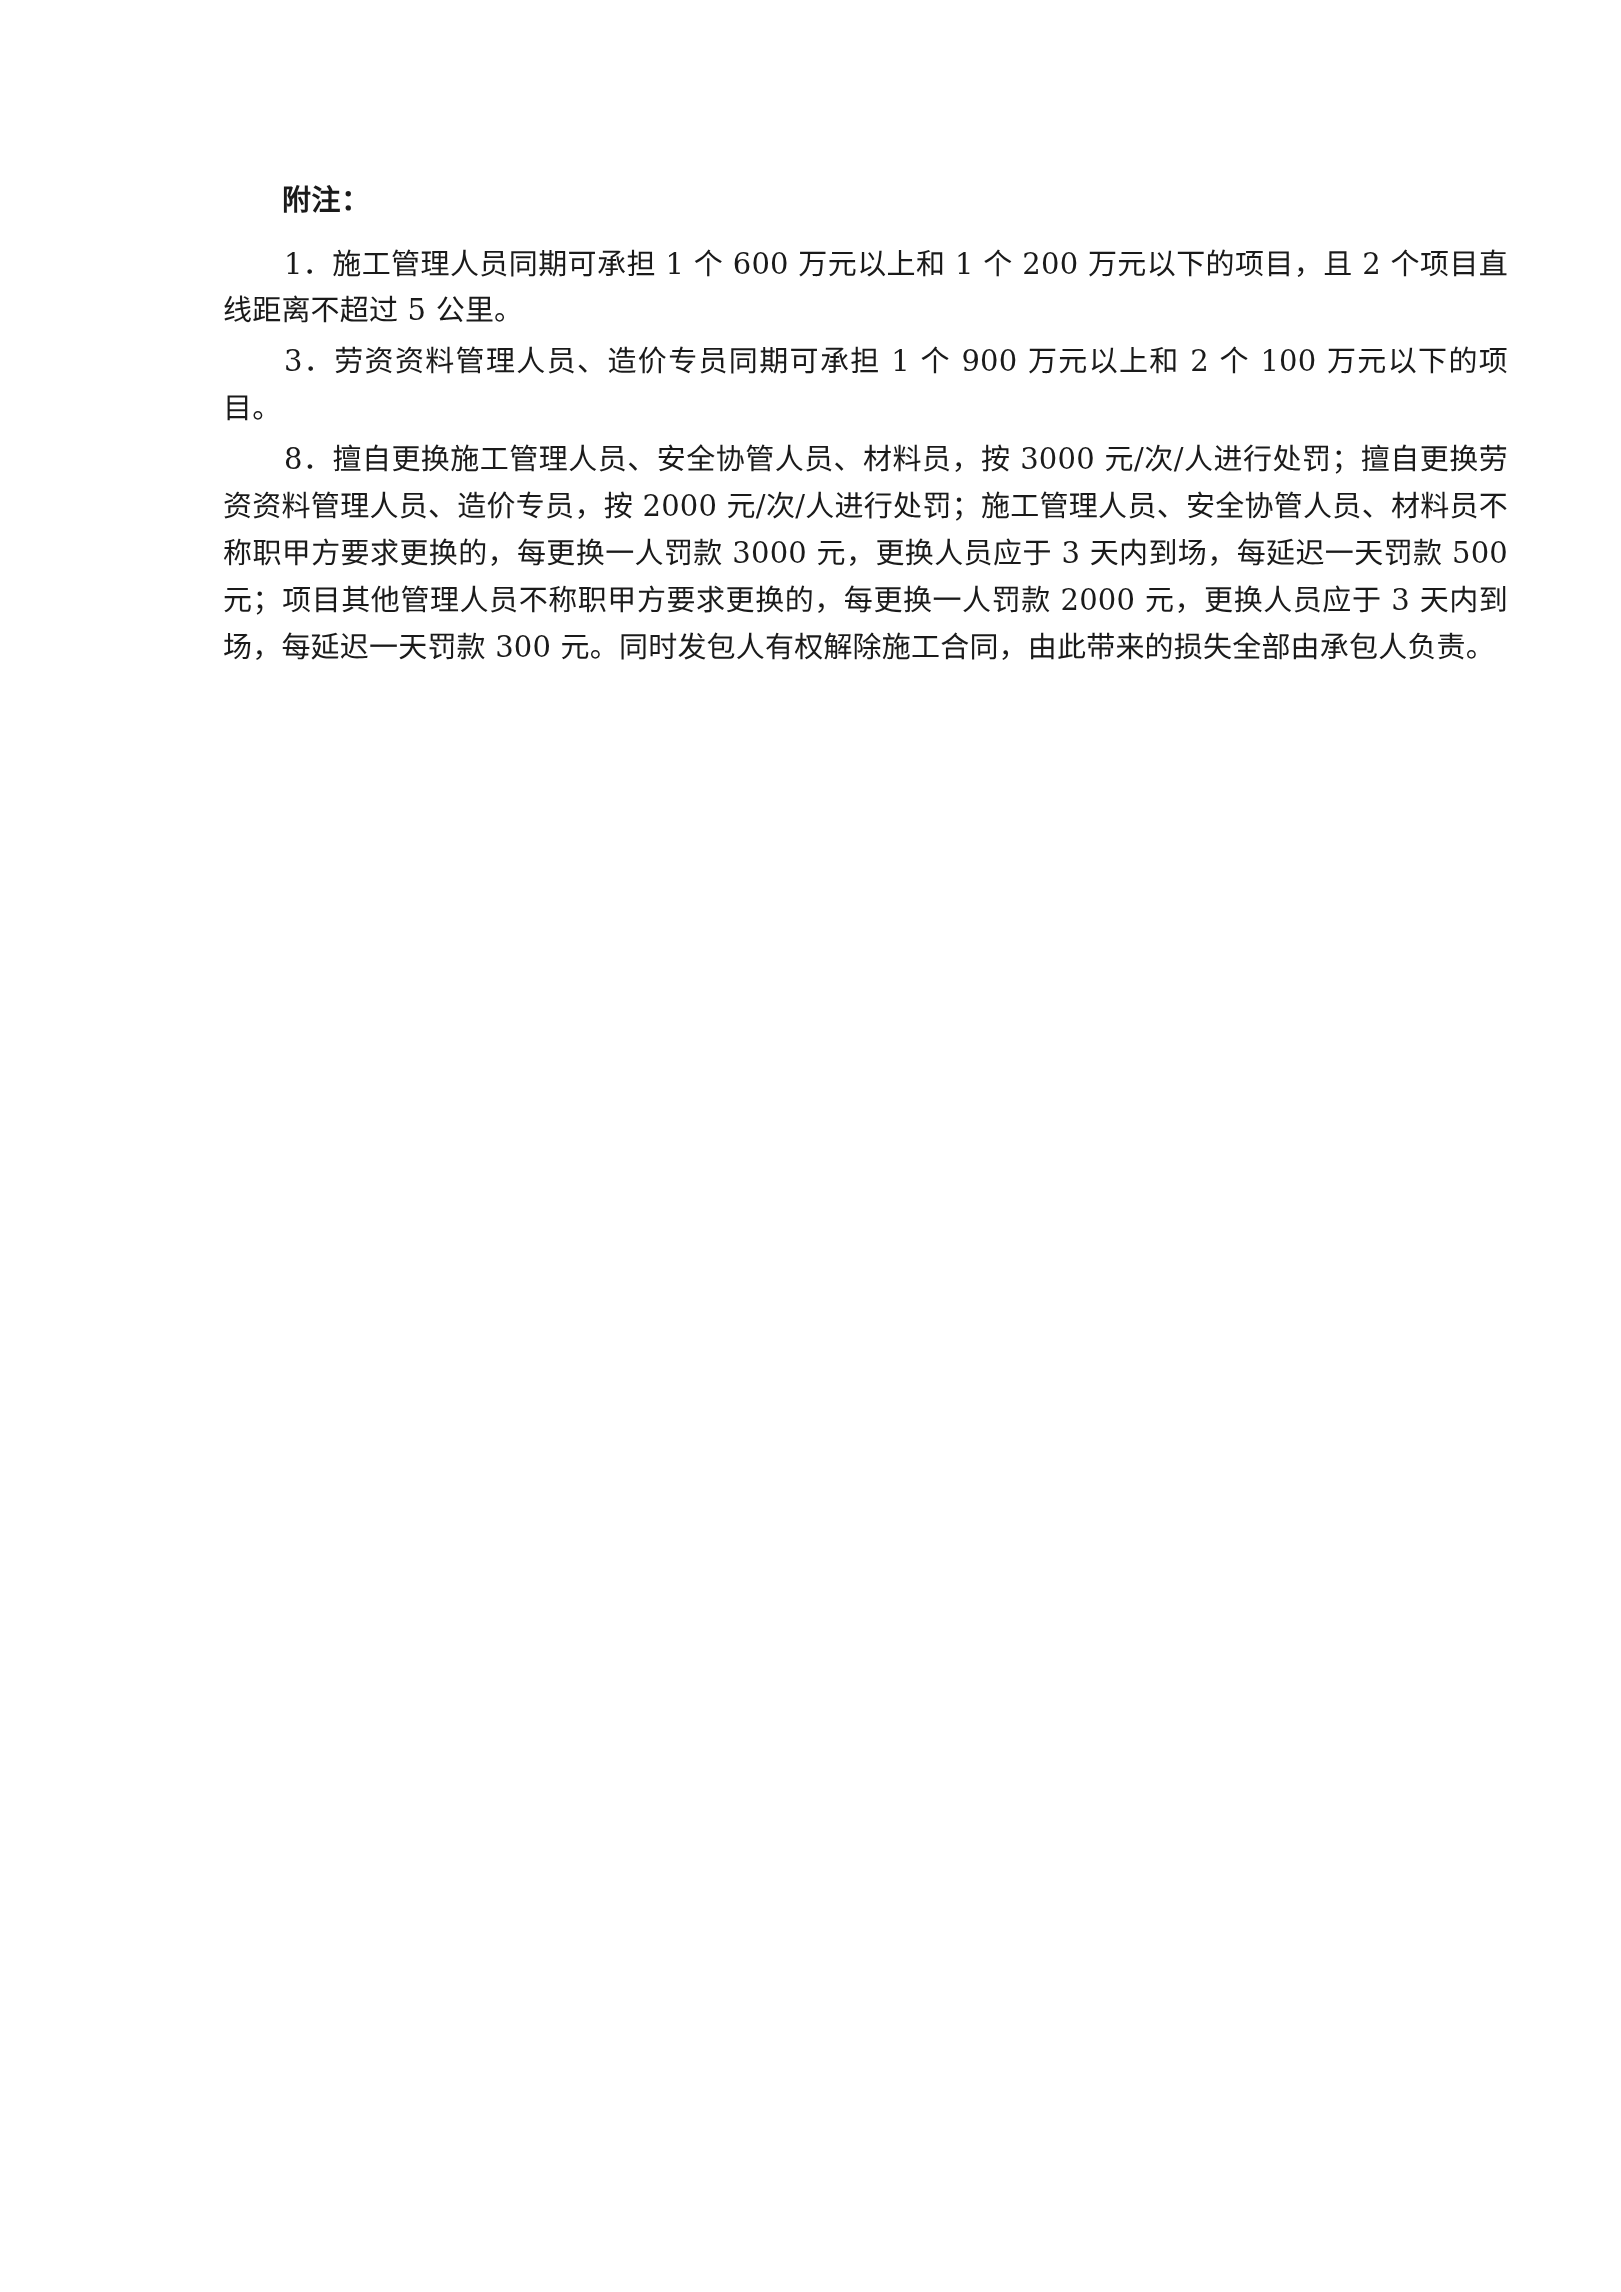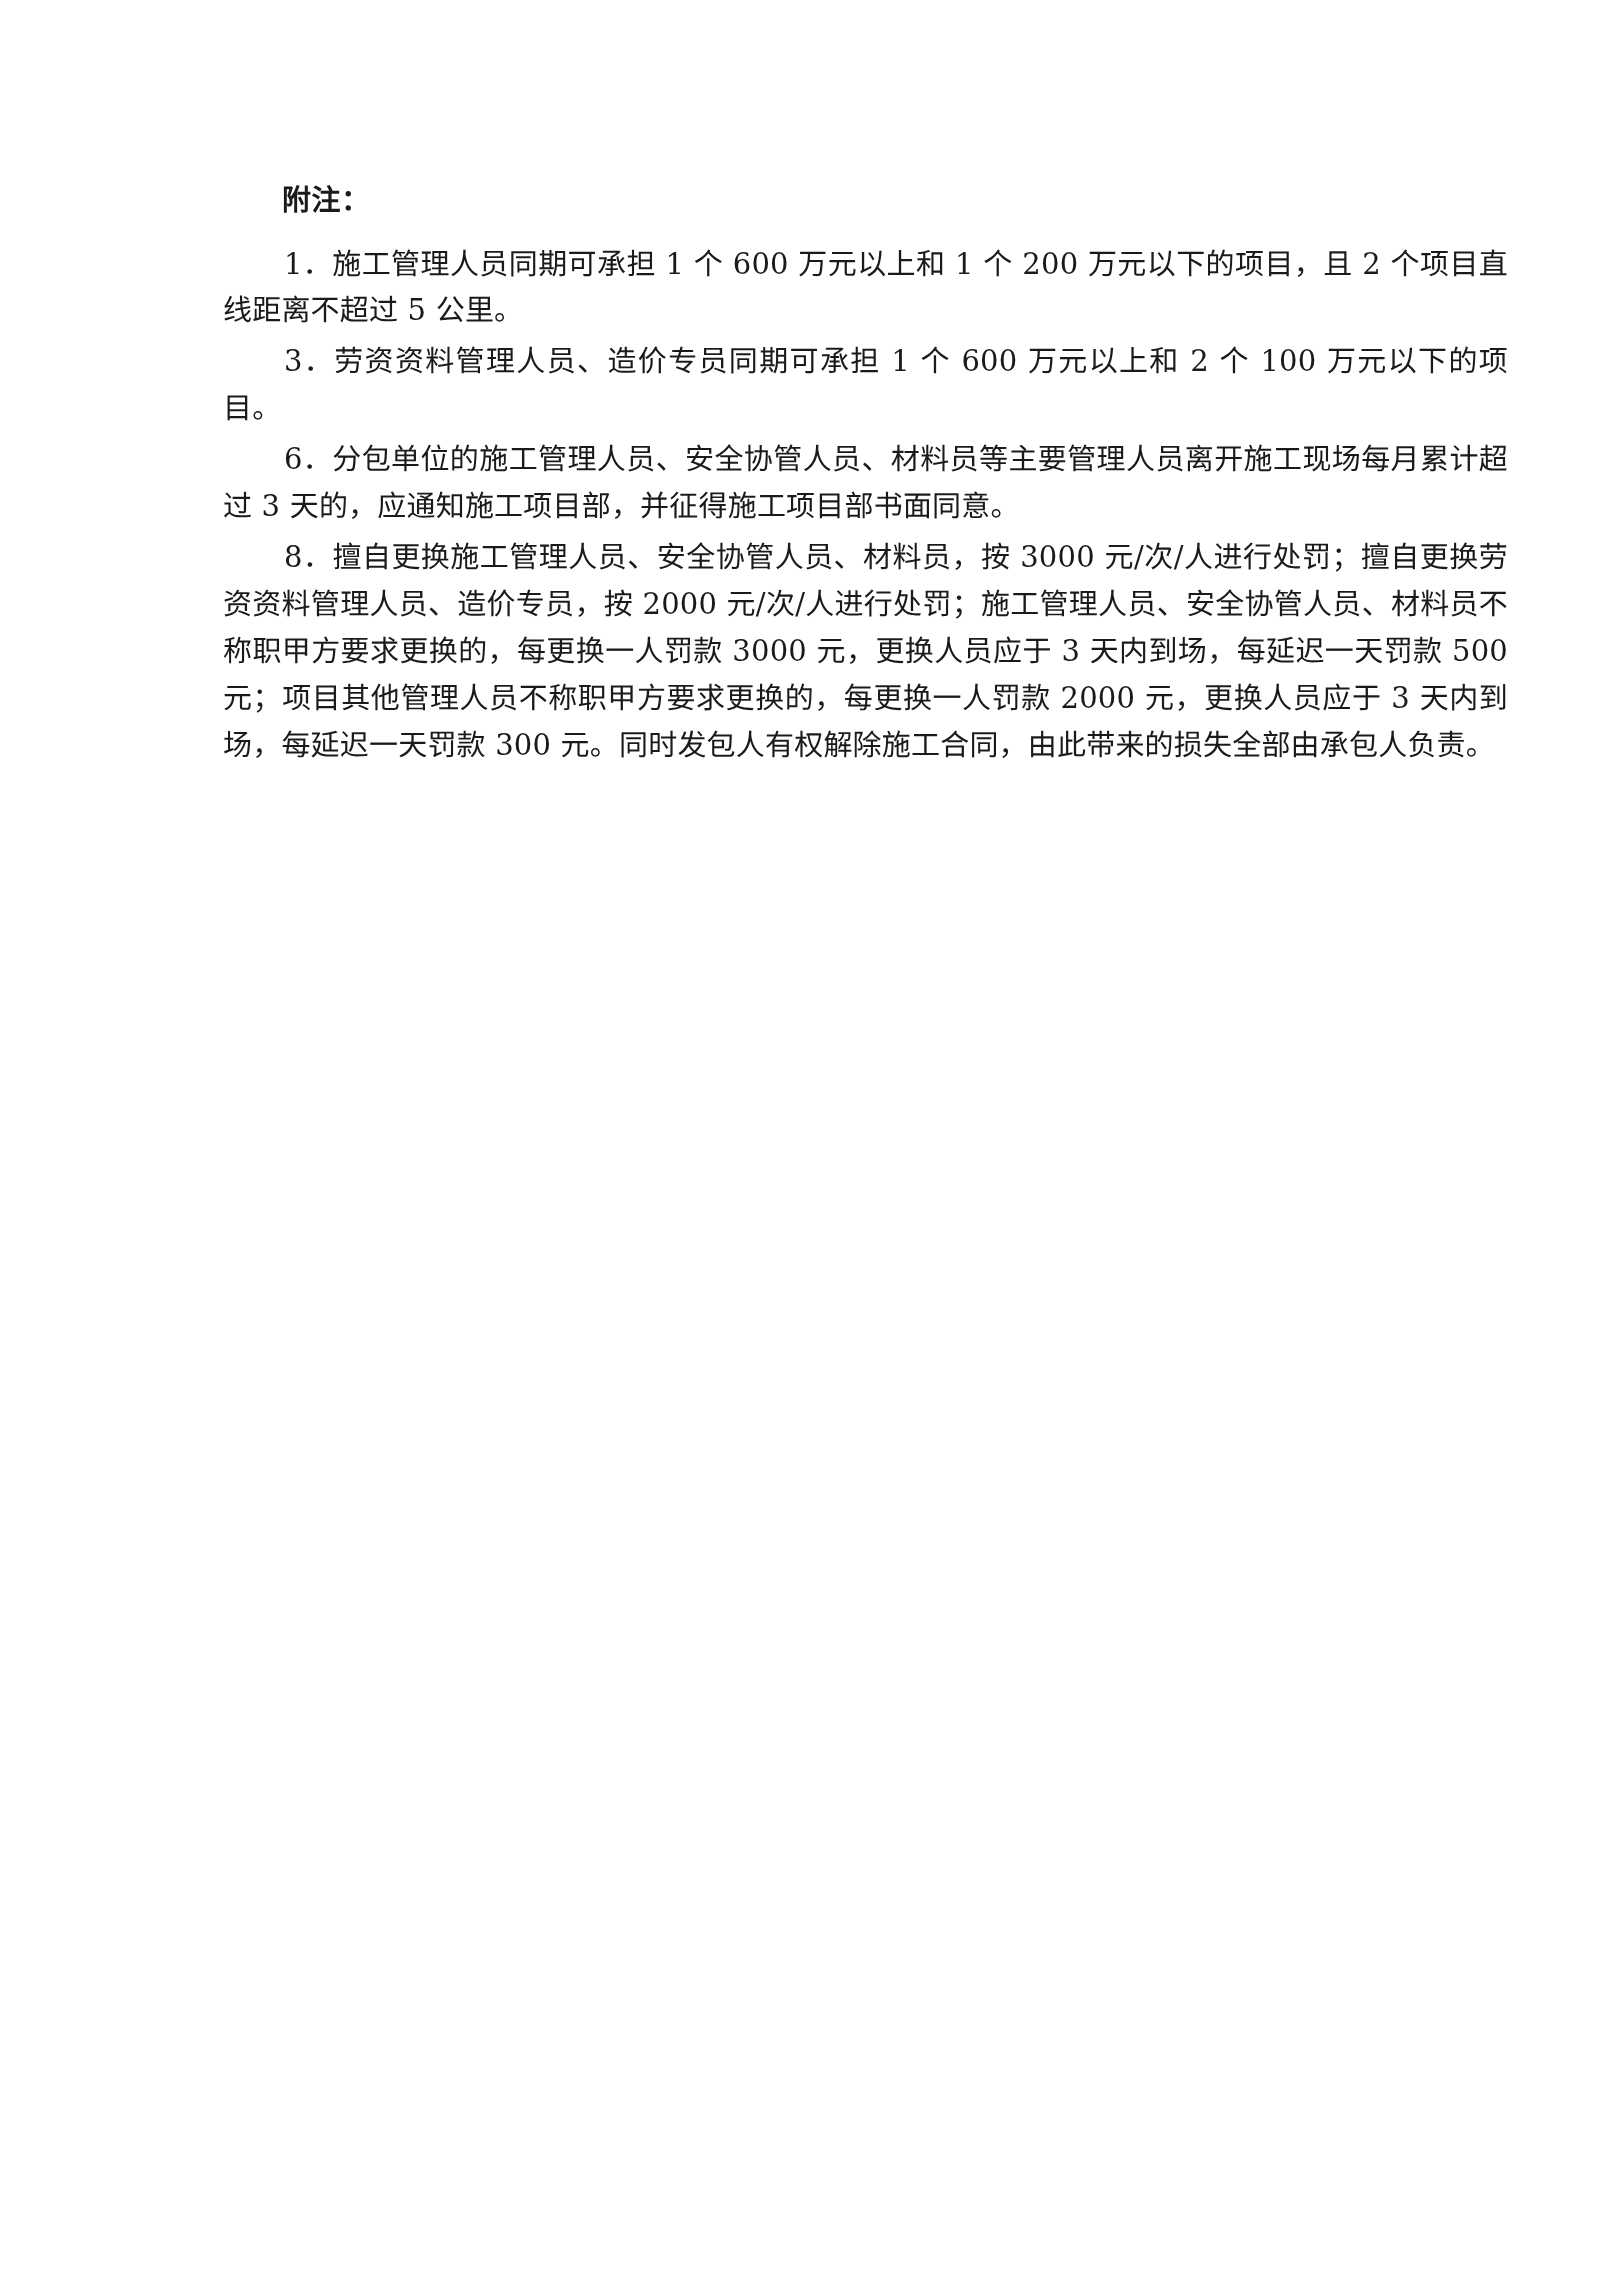--- a/index.html
+++ b/index.html
@@ -46,18 +46,17 @@
     word-break: break-all;
   }
 </style>
 </head>
 <body>
 
 <div class="page">
   <h1 class="doc-title">附注：</h1>
   <ol class="note-list">
     <li class="note-item">1．施工管理人员同期可承担 1 个 600 万元以上和 1 个 200 万元以下的项目，且 2 个项目直线距离不超过 5 公里。</li>
-    <li class="note-item">3．劳资资料管理人员、造价专员同期可承担 1 个 600 万元以上和 2 个 100 万元以下的项目。</li>
-    <li class="note-item">6．分包单位的施工管理人员、安全协管人员、材料员等主要管理人员离开施工现场每月累计超过 3 天的，应通知施工项目部，并征得施工项目部书面同意。</li>
+    <li class="note-item">3．劳资资料管理人员、造价专员同期可承担 1 个 900 万元以上和 2 个 100 万元以下的项目。</li>
     <li class="note-item">8．擅自更换施工管理人员、安全协管人员、材料员，按 3000 元/次/人进行处罚；擅自更换劳资资料管理人员、造价专员，按 2000 元/次/人进行处罚；施工管理人员、安全协管人员、材料员不称职甲方要求更换的，每更换一人罚款 3000 元，更换人员应于 3 天内到场，每延迟一天罚款 500 元；项目其他管理人员不称职甲方要求更换的，每更换一人罚款 2000 元，更换人员应于 3 天内到场，每延迟一天罚款 300 元。同时发包人有权解除施工合同，由此带来的损失全部由承包人负责。</li>
   </ol>
 </div>
 
 
 </body></html>

